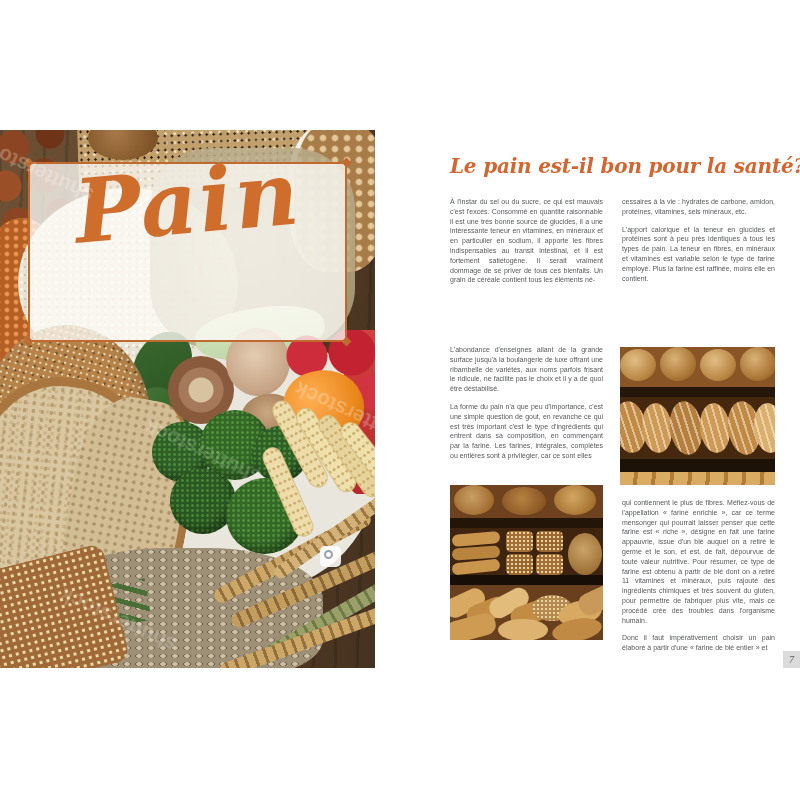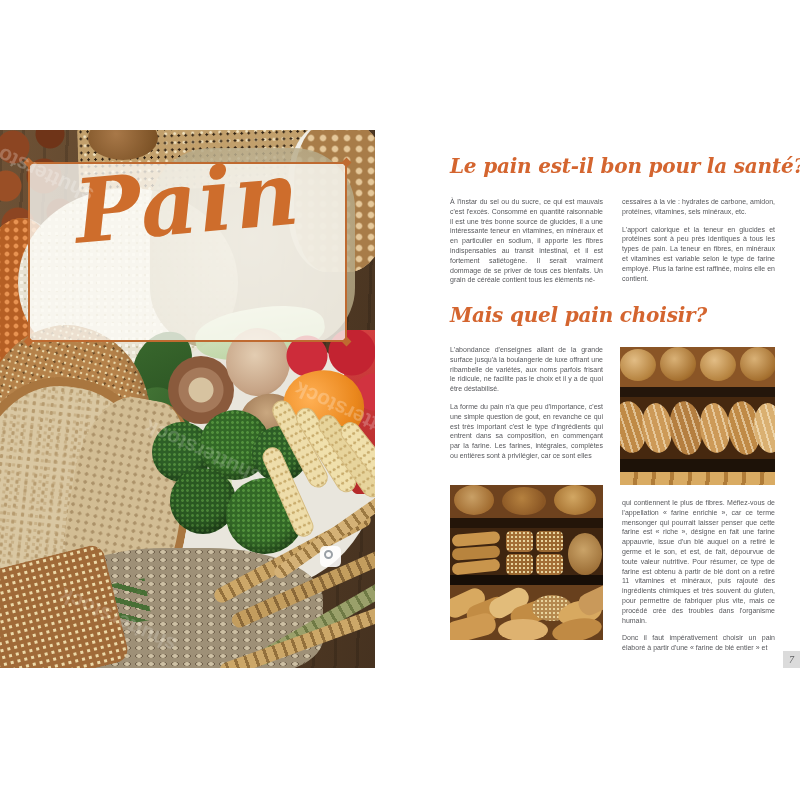--- a/index.html
+++ b/index.html
@@ -21,21 +21,21 @@
     font-family:"DejaVu Serif",serif;font-style:italic;font-weight:bold;
     font-size:88px;line-height:1.1;color:#ce6d2c;transform:rotate(-5deg);letter-spacing:2px}
   .title-caps{position:absolute;left:0;right:0;bottom:12px;text-align:center;
     font-family:"Liberation Serif",serif;font-weight:600;font-size:29px;
     letter-spacing:1px;color:rgba(82,99,88,.92)}
 
   .wm{position:absolute;z-index:40;font-weight:bold;font-size:21px;color:rgba(255,255,255,.24);
       transform:rotate(205deg);white-space:nowrap;pointer-events:none}
 
   
-  .h-script{position:absolute;left:450px;width:326px;text-align:left;white-space:nowrap;
+  .h-script{position:absolute;left:450px;width:326px;text-align:center;white-space:nowrap;
     font-family:"DejaVu Serif",serif;font-style:italic;font-weight:bold;
     font-size:20px;color:#d4652f;letter-spacing:-.2px}
   .col{position:absolute;width:153px}
   .col p{font-size:7px;line-height:9.8px;text-align:justify;color:#57585c;margin-bottom:8px}
 
   .bakery{position:absolute;overflow:hidden}
   .pagenum{position:absolute;left:783px;top:651px;width:17px;height:17px;background:#dbdbdb;
     color:#5f6062;font-family:"Liberation Serif",serif;font-style:italic;font-size:10px;
     display:flex;align-items:center;justify-content:center}
 </style>
@@ -116,21 +116,20 @@
   <div class="h-script" style="top:154px">Le pain est-il bon pour la santé?</div>
 
   <div class="col" style="left:450px;top:197px">
     <p>À l'instar du sel ou du sucre, ce qui est mauvais c'est l'excès. Consommé en quantité raisonnable il est une très bonne source de glucides, il a une intéressante teneur en vitamines, en minéraux et en particulier en sodium, il apporte les fibres indispensables au transit intestinal, et il est fortement satiétogène. Il serait vraiment dommage de se priver de tous ces bienfaits. Un grain de céréale contient tous les éléments né-</p>
   </div>
   <div class="col" style="left:622px;top:197px">
     <p>cessaires à la vie : hydrates de carbone, amidon, protéines, vitamines, sels minéraux, etc.</p>
     <p>L'apport calorique et la teneur en glucides et protéines sont à peu près identiques à tous les types de pain. La teneur en fibres, en minéraux et vitamines est variable selon le type de farine employé. Plus la farine est raffinée, moins elle en contient.</p>
   </div>
 
-  <div class="h-script" style="top:303px">Mais quel pain choisir?</div>
 
   <div class="col" style="left:450px;top:345px">
     <p>L'abondance d'enseignes allant de la grande surface jusqu'à la boulangerie de luxe offrant une ribambelle de variétés, aux noms parfois frisant le ridicule, ne facilite pas le choix et il y a de quoi être déstabilisé.</p>
     <p>La forme du pain n'a que peu d'importance, c'est une simple question de gout, en revanche ce qui est très important c'est le type d'ingrédients qui entrent dans sa composition, en commençant par la farine. Les farines, intégrales, complètes ou entières sont à privilégier, car ce sont elles</p>
   </div>
   <div class="col" style="left:622px;top:498px">
     <p>qui contiennent le plus de fibres. Méfiez-vous de l'appellation « farine enrichie », car ce terme mensonger qui pourrait laisser penser que cette farine est « riche », désigne en fait une farine appauvrie, issue d'un blé auquel on a retiré le germe et le son, et est, de fait, dépourvue de toute valeur nutritive. Pour résumer, ce type de farine est obtenu à partir de blé dont on a retiré 11 vitamines et minéraux, puis rajouté des ingrédients chimiques et très souvent du gluten, pour permettre de fabriquer plus vite, mais ce procédé crée des troubles dans l'organisme humain.</p>
     <p>Donc il faut impérativement choisir un pain élaboré à partir d'une « farine de blé entier » et</p>
   </div>
 

